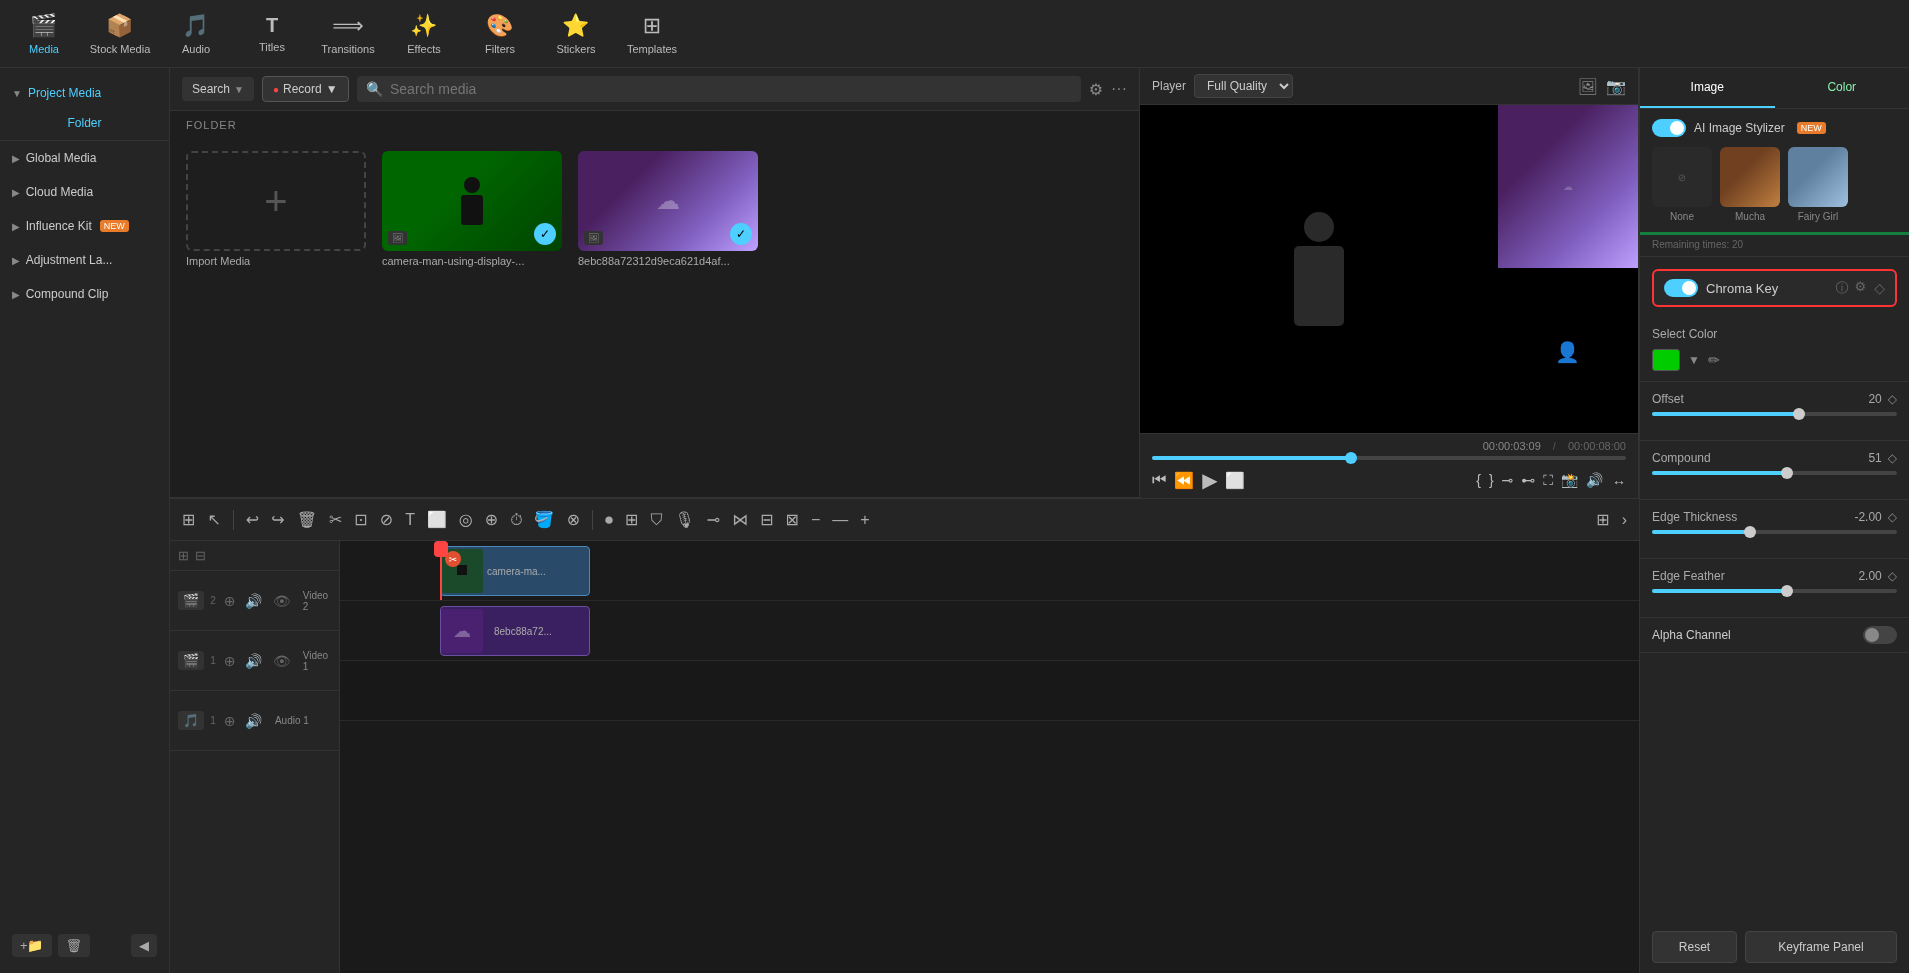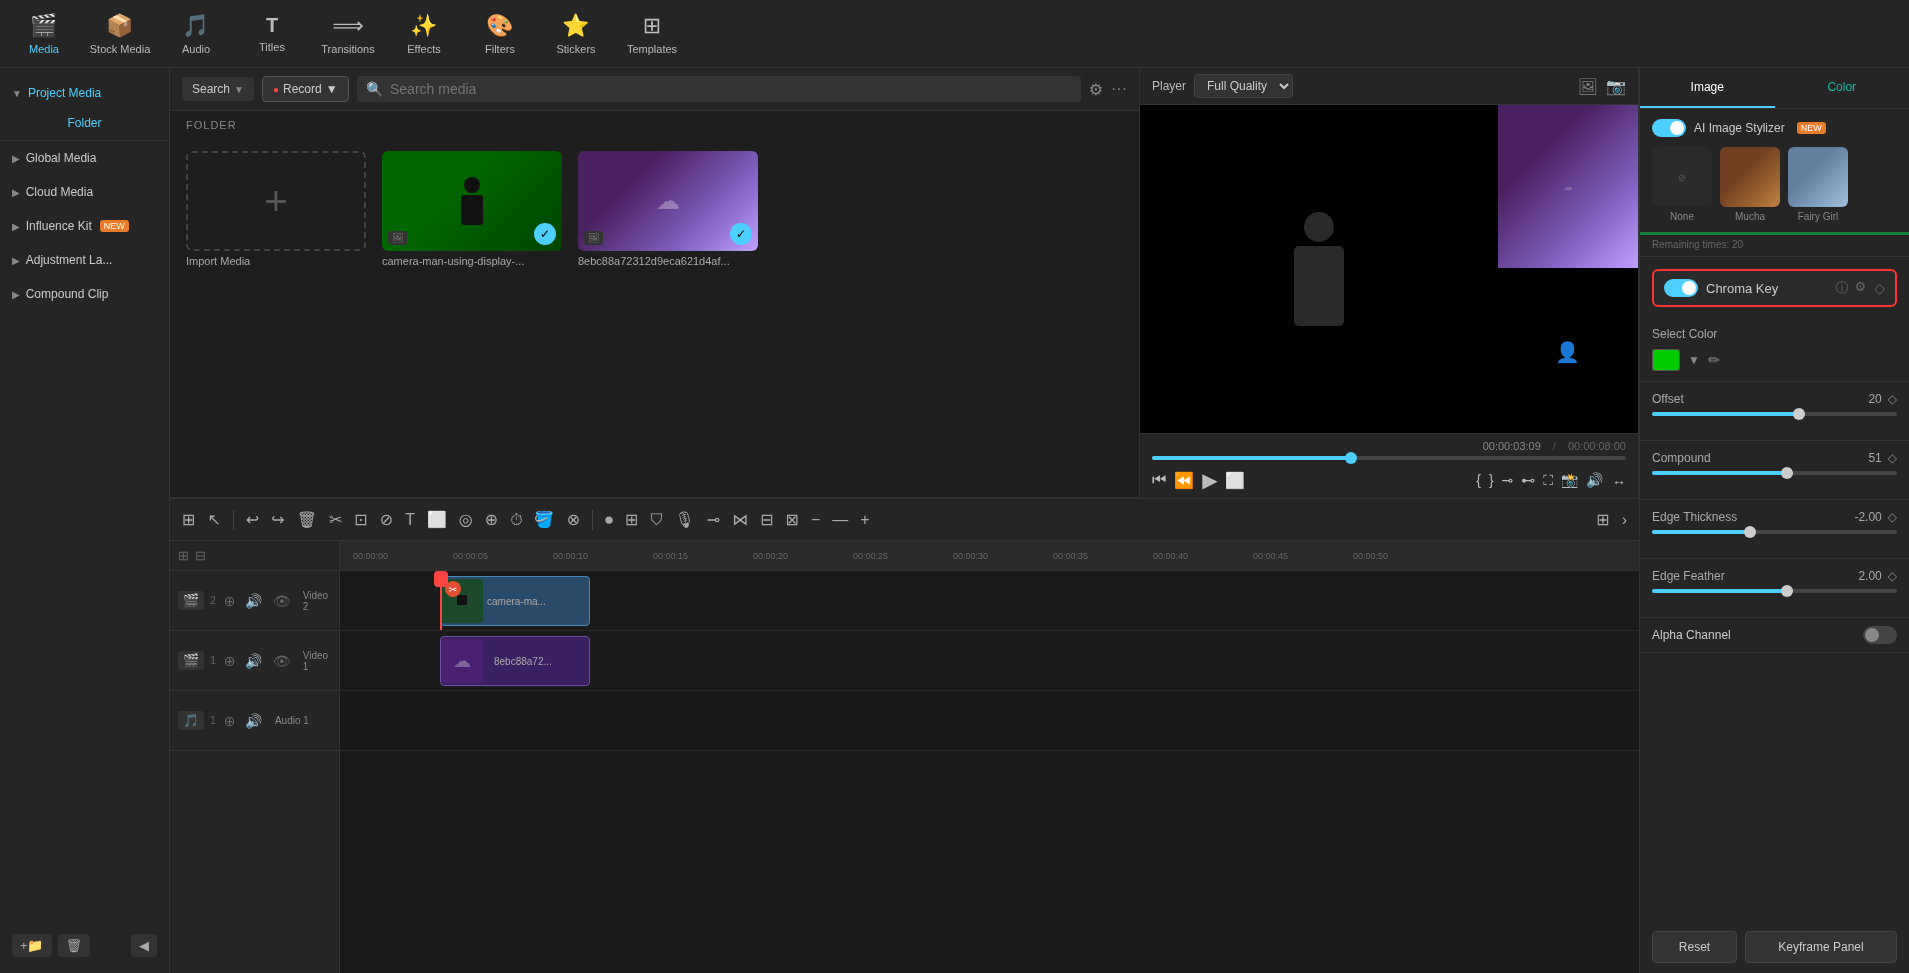--- a/index.html
+++ b/index.html
@@ -202,21 +202,21 @@
     
     .right-panel {
       width: 270px; background: #252525; border-left: 1px solid #333;
       display: flex; flex-direction: column; overflow-y: auto;
     }
     .right-panel-tabs {
       display: flex; border-bottom: 1px solid #333;
     }
     .rp-tab {
       flex: 1; text-align: center; padding: 12px 4px; cursor: pointer;
-      font-size: 12px; color: #14b8a6; border-bottom: 2px solid transparent;
+      font-size: 12px; color: #86efac; border-bottom: 2px solid transparent;
     }
     .rp-tab.active { color: #fff; border-bottom-color: #4dcfff; }
 
     .rp-sub-tabs {
       display: flex; padding: 8px; gap: 4px; border-bottom: 1px solid #333;
     }
     .rp-sub-tab {
       padding: 4px 10px; border-radius: 12px; cursor: pointer;
       font-size: 11px; color: #888; background: none; border: none;
     }
@@ -628,35 +628,20 @@
             <span style="font-size:13px;background:#333;padding:2px 5px;border-radius:3px;color:#aaa;">🎵</span>
             <span style="font-size:10px;color:#666;">1</span>
             <span class="tl-icon">⊕</span>
             <span class="tl-icon">🔊</span>
             <span style="font-size:10px;color:#888;margin-left:4px;">Audio 1</span>
           </div>
         </div>
 
         <div class="timeline-tracks-right">
 
-          <div class="timeline-ruler-right">
-            <div class="ruler-times">
-              <div class="ruler-time" style="margin-left:5px;">00:00:00</div>
-              <div class="ruler-time">00:00:05</div>
-              <div class="ruler-time">00:00:10</div>
-              <div class="ruler-time">00:00:15</div>
-              <div class="ruler-time">00:00:20</div>
-              <div class="ruler-time">00:00:25</div>
-              <div class="ruler-time">00:00:30</div>
-              <div class="ruler-time">00:00:35</div>
-              <div class="ruler-time">00:00:40</div>
-              <div class="ruler-time">00:00:45</div>
-              <div class="ruler-time">00:00:50</div>
-            </div>
-          </div>
 
           <div class="track-row" style="position:relative;">
 
             <div style="position:absolute;left:100px;top:0;bottom:0;width:2px;background:#ff4444;z-index:10;">
               <div style="width:14px;height:16px;background:#ff4444;border-radius:4px;position:absolute;top:0;left:-6px;"></div>
             </div>
 
             <div class="track-clip video-clip" style="left:100px;width:150px;">
               <div style="width:42px;height:44px;background:#1a4a2a;border-radius:3px;flex-shrink:0;display:flex;align-items:center;justify-content:center;overflow:hidden;">
                 <div style="width:10px;height:10px;background:#111;border-radius:50;margin-bottom:2px;"></div>

